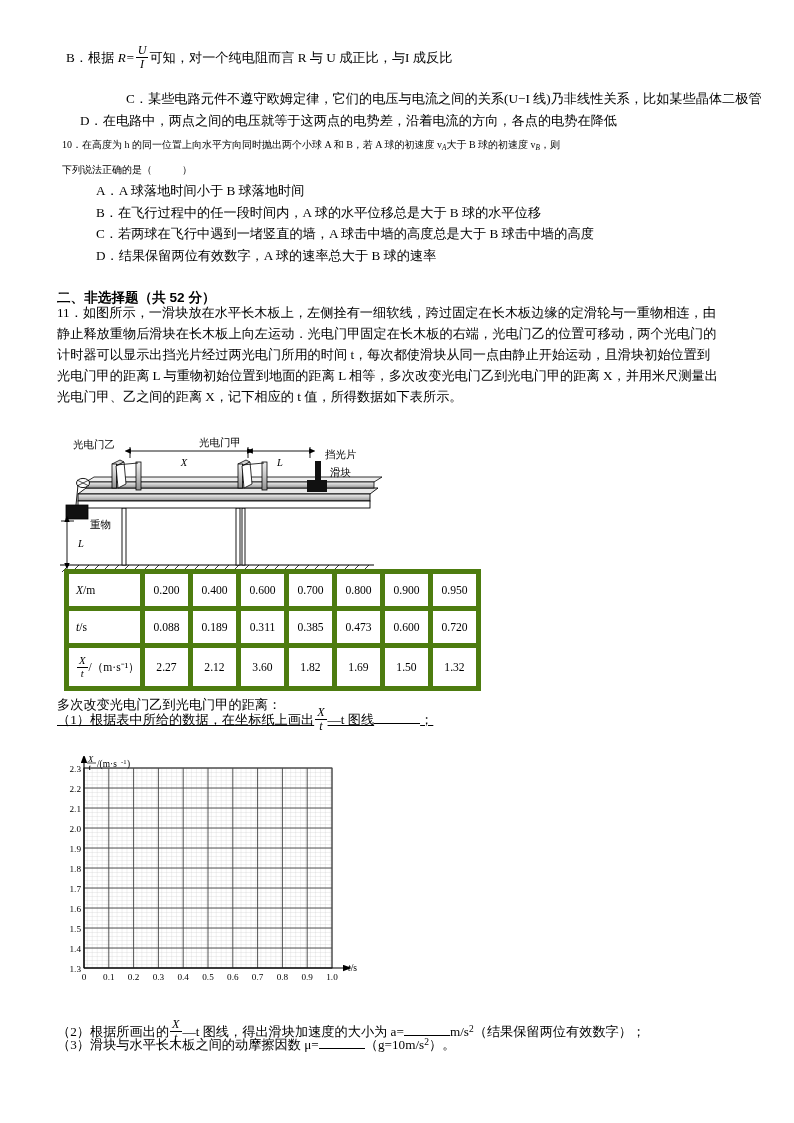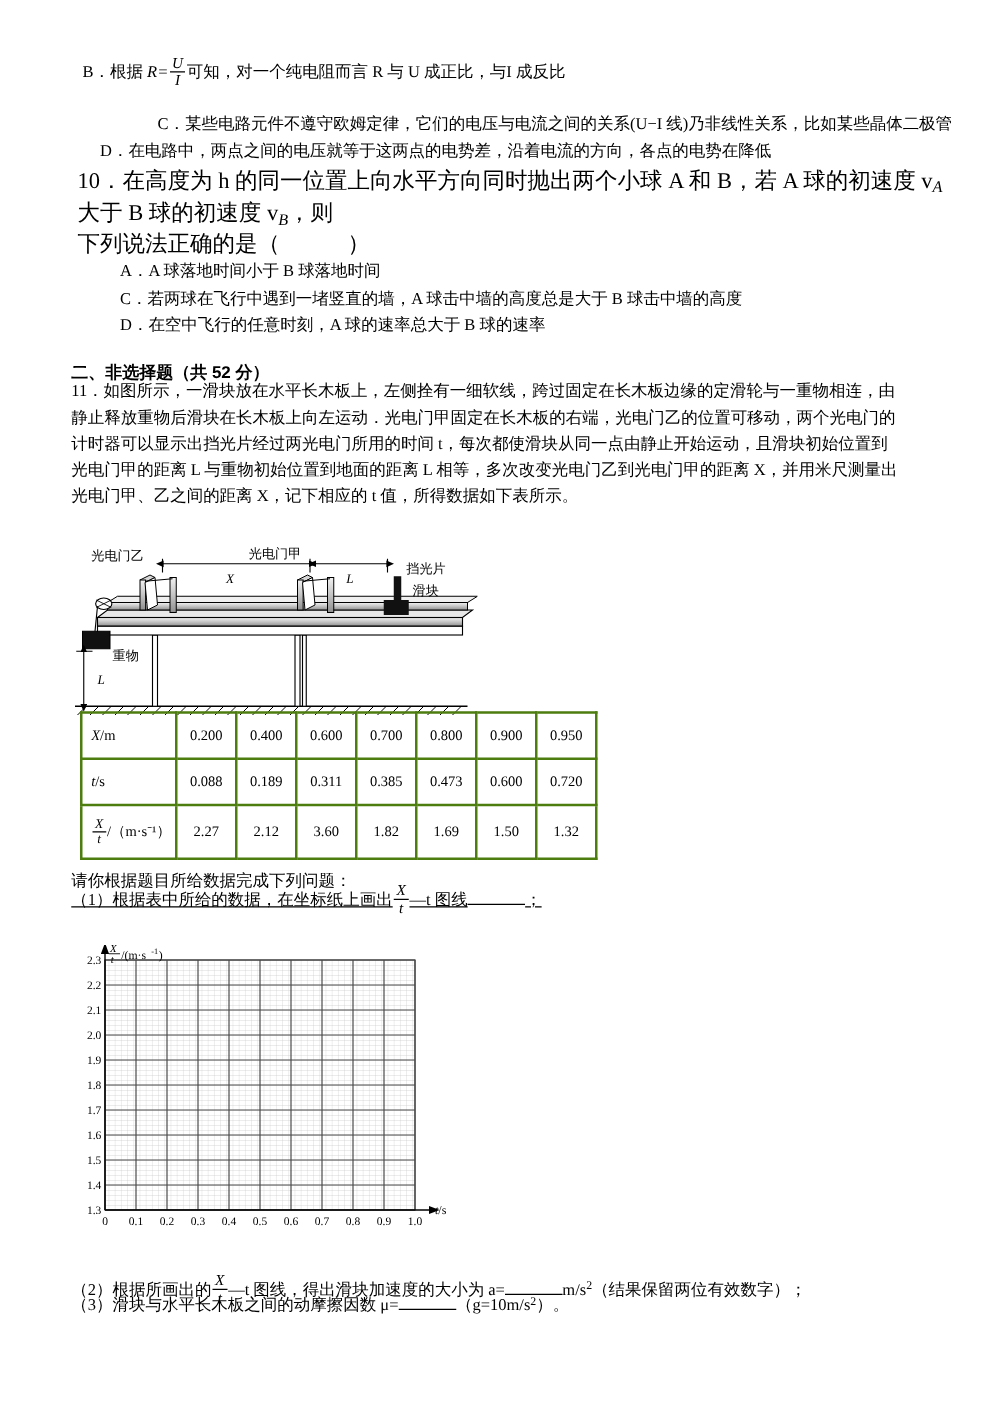--- a/index.html
+++ b/index.html
@@ -10,21 +10,21 @@
     background: #ffffff;
     font-family: "Liberation Serif", "DejaVu Serif", serif;
     color: #000000;
     position: relative;
     overflow: hidden;
   }
   .page { position: relative; width: 794px; height: 954px; padding: 0; }
 
   
   .q-line {
-    font-size: 18px;
+    font-size: 10px;
     line-height: 21px;
     margin: 0;
     padding: 0;
   }
   .opt {
     font-size: 13.2px;
     line-height: 21.5px;
     margin: 0;
     padding-left: 34px;
   }
@@ -69,21 +69,21 @@
 
   
   #data-table {
     position: absolute;
     left: 64px; top: 569px;
     border-collapse: collapse;
     font-size: 11.6px;
     font-family: "Liberation Serif", serif;
   }
   #data-table td, #data-table th {
-    border: 2px solid #4d7c0f;
+    border: 5px solid #4d7c0f;
     text-align: center;
     padding: 0;
     font-weight: normal;
     height: 37px;
   }
   #data-table td.rowhead {
     width: 76px;
     text-align: left;
     padding-left: 7px;
   }
@@ -113,22 +113,23 @@
   <div class="abs" style="left:80px; top:110px; width:700px;">
     <div class="opt" style="padding-left:0;">D．在电路中，两点之间的电压就等于这两点的电势差，沿着电流的方向，各点的电势在降低</div>
   </div>
 
   <div class="abs" style="left:62px; top:134px; width:706px;">
     <div class="q-line">
       <span>10．</span><span>在高度为 h 的同一位置上向水平方向同时抛出两个小球 A 和 B，若 A 球的初速度 v</span><span class="sub">A</span><span>大于 B 球的初速度 v</span><span class="sub">B</span><span>，则</span>
     </div>
     <div class="q-line">下列说法正确的是（　　　）</div>
     <div class="opt">A．A 球落地时间小于 B 球落地时间</div>
+    <div class="opt">B．在飞行过程中的任一段时间内，A 球的水平位移总是大于 B 球的水平位移</div>
     <div class="opt">C．若两球在飞行中遇到一堵竖直的墙，A 球击中墙的高度总是大于 B 球击中墙的高度</div>
-    <div class="opt">D．在空中飞行的任意时刻，A 球的速率总大于 B 球的速率</div>
+    <div class="opt">D．结果保留两位有效数字，A 球的速率总大于 B 球的速率</div>
   </div>
 
   <div class="abs" style="left:57px; top:288px;">
     <div class="sec-head">二、非选择题（共 52 分）</div>
   </div>
 
   <div class="abs" style="left:57px; top:302px; width:702px;">
     <div class="para">
       <span>11．</span><span>如图所示，一滑块放在水平长木板上，左侧拴有一细软线，跨过固定在长木板边缘的定滑轮与一重物相连，由</span>
     </div>
@@ -295,21 +296,21 @@
         <td class="val">3.60</td>
         <td class="val">1.82</td>
         <td class="val">1.69</td>
         <td class="val">1.50</td>
         <td class="val">1.32</td>
       </tr>
     </tbody>
   </table>
 
   <div class="abs" style="left:57px; top:694px; width:700px;">
-    <div class="para">请你根据题目所给数据完成下列问题：</div>
+    <div class="para">多次改变光电门乙到光电门甲的距离：</div>
   </div>
 
   <div class="abs" style="left:57px; top:706px; width:700px;text-decoration:underline;">
     <div class="para">
       <span>（1）根据表中所给的数据，在坐标纸上画出</span><span class="frac"><span class="num">X</span><span class="den">t</span></span><span>—t 图线</span><span class="blank"></span><span>；</span>
     </div>
   </div>
 
   <div class="abs" id="graph-wrap">
     <svg id="graph-svg" width="300" height="240" viewBox="0 0 300 240">

